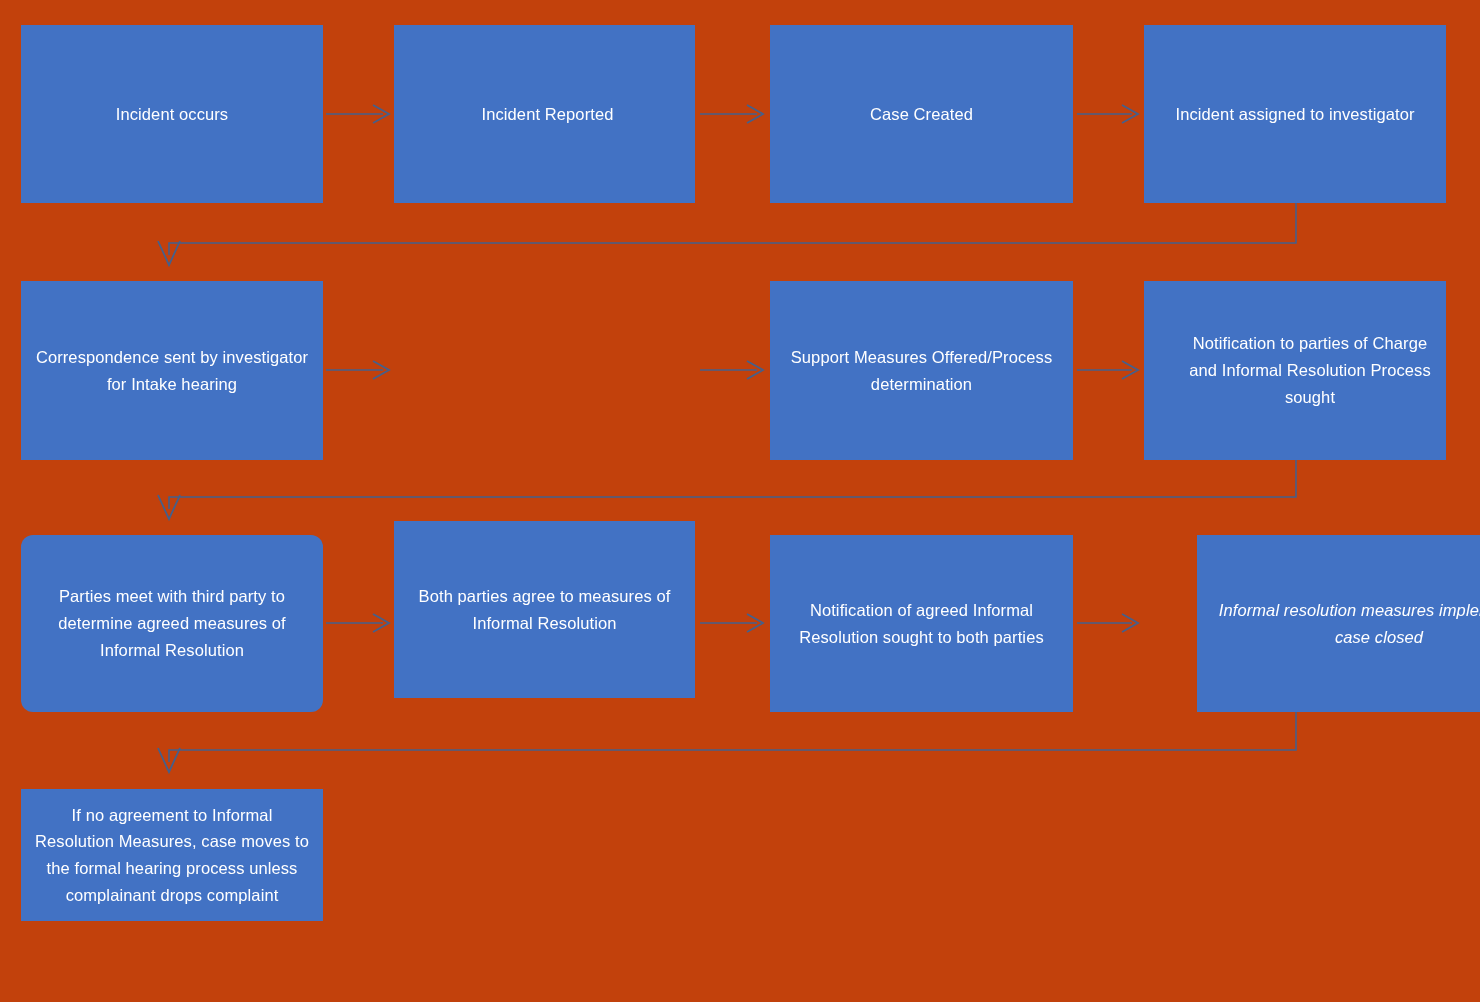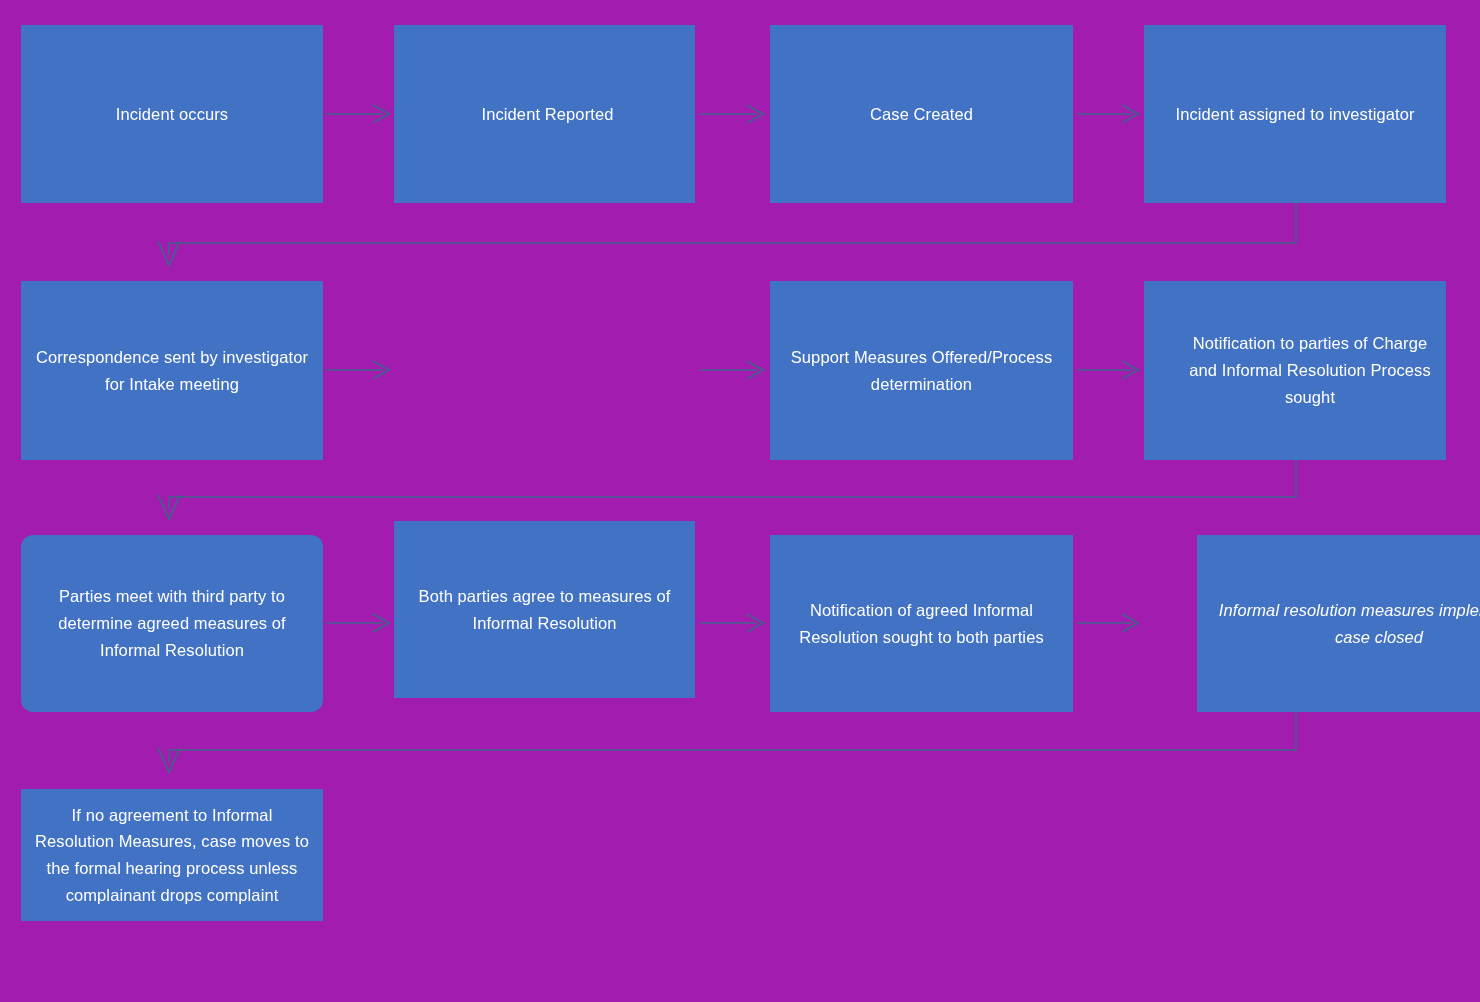--- a/index.html
+++ b/index.html
@@ -8,21 +8,21 @@
     padding: 0;
     background: #ffffff;
   }
   body {
     font-family: "Liberation Sans", sans-serif;
   }
   #canvas {
     position: relative;
     width: 1480px;
     height: 1002px;
-    background: #a21caf;
+    background: #c2410c;
     overflow: hidden;
   }
   .node {
     position: absolute;
     box-sizing: border-box;
     background: #4272C4;
     color: #ffffff;
     display: flex;
     align-items: center;
     justify-content: center;
@@ -94,21 +94,21 @@
   </div>
 
   <div class="elbow" style="left:150px; top:203px; width:1160px; height:80px;">
     <svg width="1160" height="80" viewBox="0 0 1160 80">
       <path d="M1146 0 V40 H19 V52" stroke="#44608C" stroke-width="1.6" fill="none"></path>
       <path d="M8 38 L19 62 L30 38" stroke="#44608C" stroke-width="1.8" fill="none"></path>
     </svg>
   </div>
 
   <div class="node" style="left:21px; top:281px; width:302px; height:179px;">
-    <span>Correspondence sent by investigator for Intake meeting</span>
+    <span>Correspondence sent by investigator for Intake hearing</span>
   </div>
 
 
   <div class="node" style="left:770px; top:281px; width:303px; height:179px;">
     <span>Support Measures Offered/Process determination</span>
   </div>
 
   <div class="node" style="left:1144px; top:281px; width:302px; height:179px;padding-left:40px;">
     <span>Notification to parties of Charge and Informal Resolution Process sought</span>
   </div>

